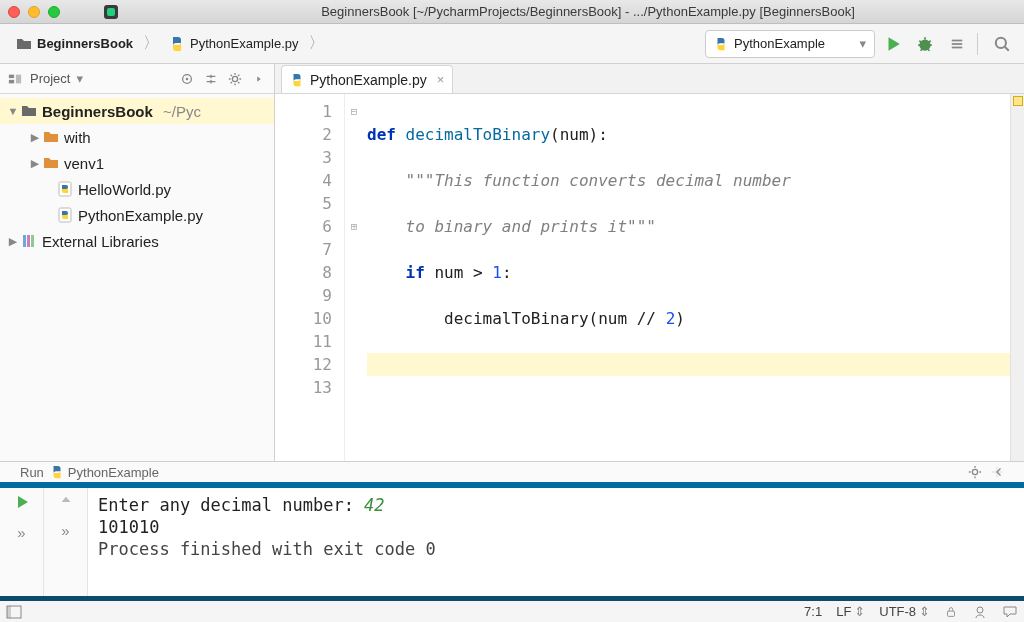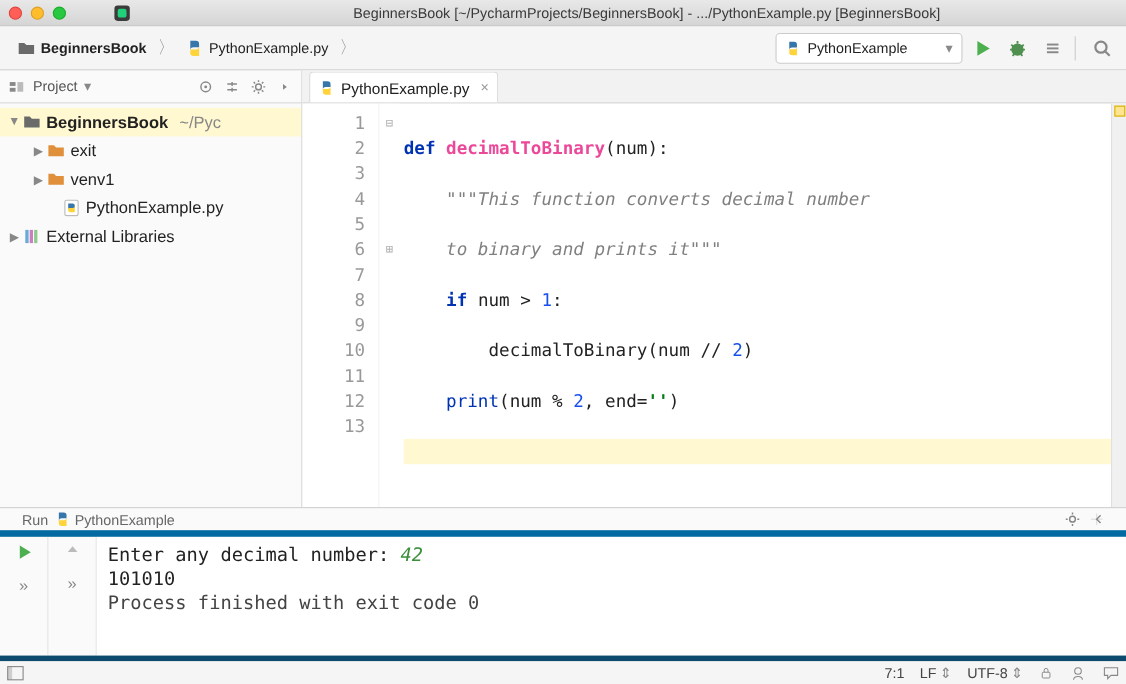--- a/index.html
+++ b/index.html
@@ -48,21 +48,21 @@
   .tab .close { color:#999; font-size:13px; padding-left:4px; }
   .editor-body { flex:1; display:flex; overflow:hidden; font-family: Menlo, Consolas, monospace; font-size:16px; line-height:23px; }
   .gutter { width:70px; background:#fff; color:#999; text-align:right; padding:6px 12px 0 0; border-right:1px solid #eee; }
   .gutter div { height:23px; }
   .foldgutter { width:18px; background:#fff; padding-top:6px; }
   .foldgutter div { height:23px; text-align:center; color:#b0b0b0; font-size:11px; }
   .code { flex:1; padding:6px 0 0 4px; white-space:pre; position:relative; }
   .code .line { height:23px; }
   .code .hl { background:#fff8d0; }
   .kw { color:#0033b3; font-weight:bold;margin-top:48px; }
-  .fn { color:#ec4899; font-weight:bold; }
+  .fn { color:#0369a1; font-weight:normal; }
   .doc { color:#808080; font-style:italic; }
   .num { color:#1750eb; }
   .str { color:#067d17; font-weight:bold; }
   .bi { color:#0033b3; }
   .scroll-overview { width:14px; background:#f0f0f0; border-left:1px solid #e0e0e0; position:relative; }
   .scroll-overview .warn { position:absolute; top:2px; left:2px; width:10px; height:10px; background:#ffe58f; border:1px solid #d4b106; }
 
   
   .runwin { height:135px; border-top:1px solid #cfcfcf; background:#fafafa; display:flex; flex-direction:column; }
   .runwin-header { height:26px; display:flex; align-items:center; padding:0 20px; color:#666; border-bottom:6px solid #0369a1; }
@@ -205,30 +205,40 @@
         <b>BeginnersBook</b>
         <span style="color:#888;margin-left:6px">&nbsp;~/Pyc</span>
       </div>
       <div class="tree-row tree-indent-1">
         <span class="disclose">▶</span>
         <span class="folder">
             <svg width="16" height="16" viewBox="0 0 16 16">
               <path d="M1 3h5l2 2h7v8H1z" fill="#e08f3a"></path>
             </svg>
           </span>
-        <span>exit</span>
+        <span>with</span>
       </div>
       <div class="tree-row tree-indent-1">
         <span class="disclose">▶</span>
         <span class="folder">
             <svg width="16" height="16" viewBox="0 0 16 16">
               <path d="M1 3h5l2 2h7v8H1z" fill="#e08f3a"></path>
             </svg>
           </span>
         <span>venv1</span>
+      </div>
+      <div class="tree-row tree-indent-2">
+        <span class="pyfile">
+            <svg width="16" height="16" viewBox="0 0 16 16">
+              <rect x="2" y="1" width="12" height="14" rx="1.5" fill="#fff" stroke="#bbb"></rect>
+              <path d="M5 4h4a2 2 0 012 2v2H7a2 2 0 00-2 2V4z" fill="#3776ab"></path>
+              <path d="M11 12H7a2 2 0 01-2-2V8h4a2 2 0 002-2v6z" fill="#ffd43b"></path>
+            </svg>
+          </span>
+        <span>HelloWorld.py</span>
       </div>
       <div class="tree-row tree-indent-2">
         <span class="pyfile">
             <svg width="16" height="16" viewBox="0 0 16 16">
               <rect x="2" y="1" width="12" height="14" rx="1.5" fill="#fff" stroke="#bbb"></rect>
               <path d="M5 4h4a2 2 0 012 2v2H7a2 2 0 00-2 2V4z" fill="#3776ab"></path>
               <path d="M11 12H7a2 2 0 01-2-2V8h4a2 2 0 002-2v6z" fill="#ffd43b"></path>
             </svg>
           </span>
         <span>PythonExample.py</span>
@@ -290,21 +300,20 @@
           <div></div>
           <div></div>
           <div></div>
       </div>
       <div class="code">
 <div class="line"><span class="kw">def </span><span class="fn">decimalToBinary</span><span>(num):</span></div>
 <div class="line">    <span class="doc">"""This function converts decimal number</span></div>
 <div class="line">    <span class="doc">to binary and prints it"""</span></div>
 <div class="line">    <span class="kw">if </span><span>num &gt; </span><span class="num">1</span><span>:</span></div>
 <div class="line">        <span>decimalToBinary(num // </span><span class="num">2</span><span>)</span></div>
-<div class="line">    <span class="bi">print</span><span>(num % </span><span class="num">2</span><span>, end=</span><span class="str">''</span><span>)</span></div>
 <div class="line hl"> </div>
 <div class="line"> </div>
 
 
 
 
 
       </div>
       <div class="scroll-overview">
         <div class="warn"></div>

